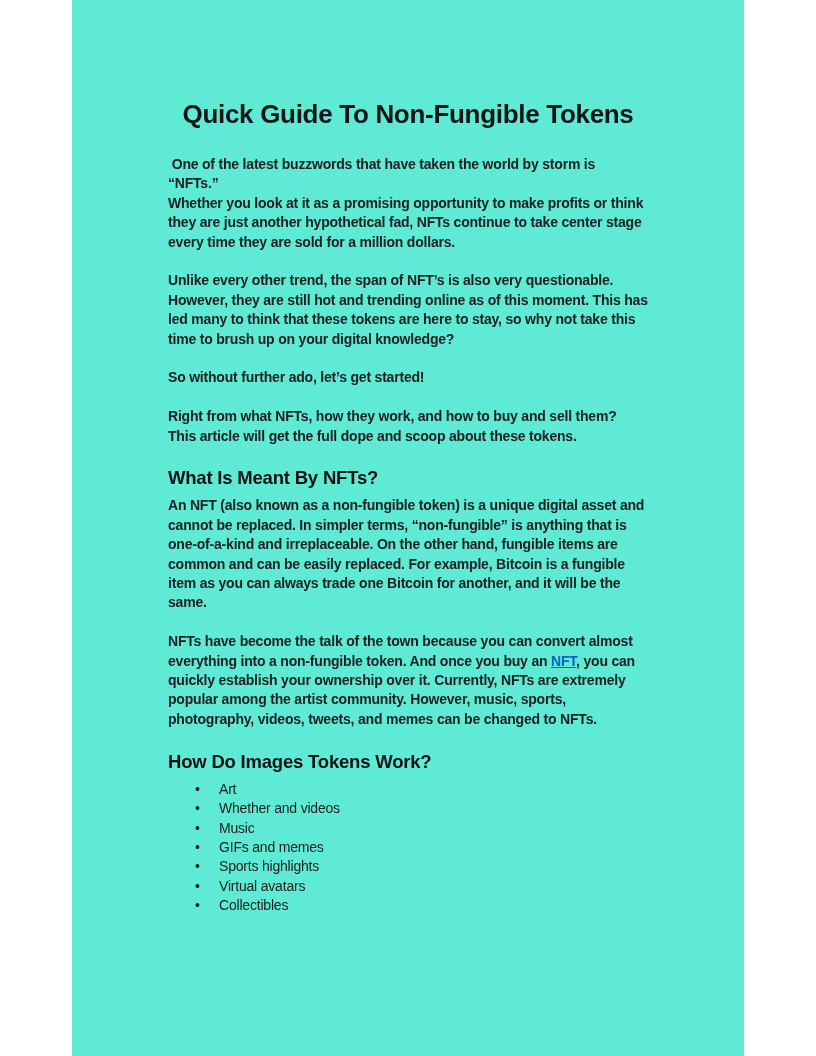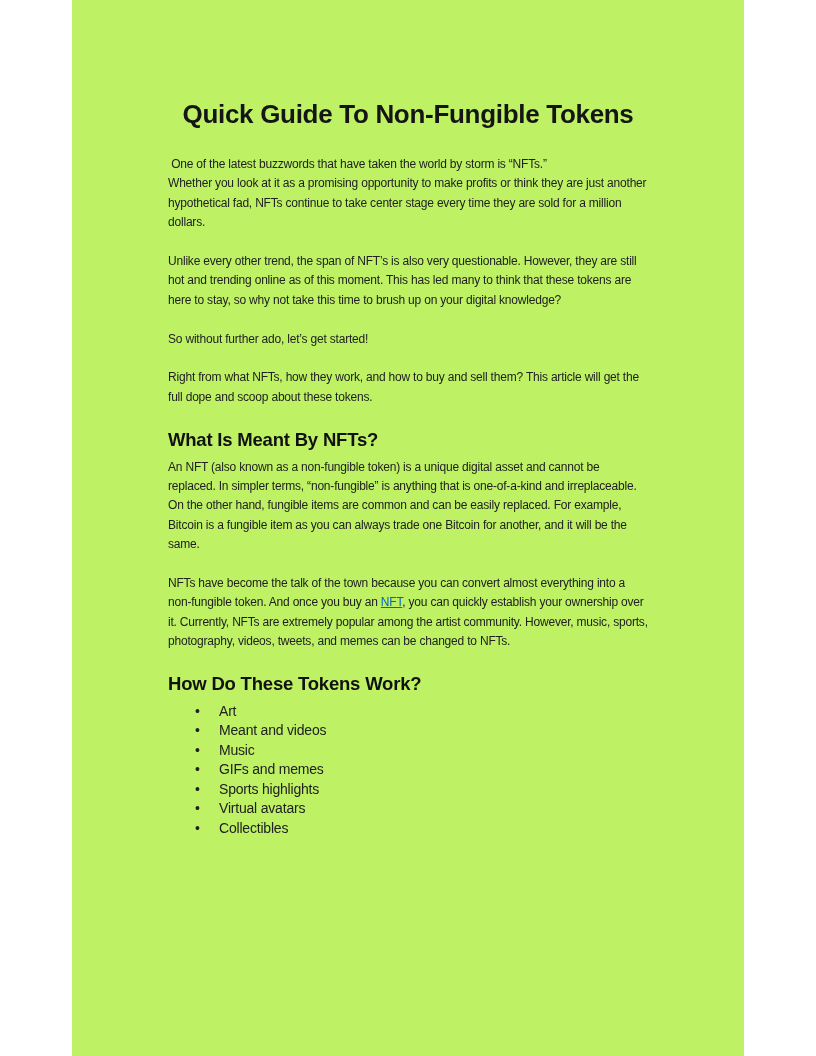--- a/index.html
+++ b/index.html
@@ -5,42 +5,43 @@
   html, body {
     margin: 0;
     padding: 0;
     background: #ffffff;
   }
   .page {
     position: relative;
     width: 672px;
     height: 1056px;
     margin: 0 auto;
-    background: #bef264;
+    background: #5eead4;
     box-sizing: border-box;
     padding: 97px 96px 0 96px;
     font-family: "Liberation Sans", sans-serif;
     color: #212121;
     overflow: hidden;
   }
   .doc-title {
     margin: 0 0 24px 0;
     font-size: 26px;
     line-height: 34px;
     font-weight: bold;
     text-align: center;
     color: #151515;
     letter-spacing: -0.3px;
   }
   .body-para {
     margin: 0 0 19.4px 0;
-    font-size: 12px;
+    font-size: 14px;
     line-height: 19.4px;
     letter-spacing: -0.2px;
     white-space: pre-wrap;
+    font-weight: bold;
   }
   .section-heading {
     margin: 14px 0 6px 0;
     font-size: 18.5px;
     line-height: 25px;
     font-weight: bold;
     color: #111111;
     letter-spacing: -0.2px;
   }
   a.doc-link {
@@ -81,27 +82,27 @@
   <p class="body-para">So without further ado, let’s get started!</p>
 
   <p class="body-para">Right from what NFTs, how they work, and how to buy and sell them? This article will get the full dope and scoop about these tokens.</p>
 
   <h2 class="section-heading">What Is Meant By NFTs?</h2>
 
   <p class="body-para">An NFT (also known as a non-fungible token) is a unique digital asset and cannot be replaced. In simpler terms, “non-fungible” is anything that is one-of-a-kind and irreplaceable. On the other hand, fungible items are common and can be easily replaced. For example, Bitcoin is a fungible item as you can always trade one Bitcoin for another, and it will be the same.</p>
 
   <p class="body-para"><span>NFTs have become the talk of the town because you can convert almost everything into a non-fungible token. And once you buy an </span><a class="doc-link" href="#">NFT</a><span>, you can quickly establish your ownership over it. Currently, NFTs are extremely popular among the artist community. However, music, sports, photography, videos, tweets, and memes can be changed to NFTs.</span></p>
 
-  <h2 class="section-heading">How Do These Tokens Work?</h2>
+  <h2 class="section-heading">How Do Images Tokens Work?</h2>
 
 
 
   <ul class="doc-list">
     <li><span class="bullet">•</span><span>Art</span></li>
-    <li><span class="bullet">•</span><span>Meant and videos</span></li>
+    <li><span class="bullet">•</span><span>Whether and videos</span></li>
     <li><span class="bullet">•</span><span>Music</span></li>
     <li><span class="bullet">•</span><span>GIFs and memes</span></li>
     <li><span class="bullet">•</span><span>Sports highlights</span></li>
     <li><span class="bullet">•</span><span>Virtual avatars</span></li>
     <li><span class="bullet">•</span><span>Collectibles</span></li>
   </ul>
 
 </div>
 
 </body></html>

